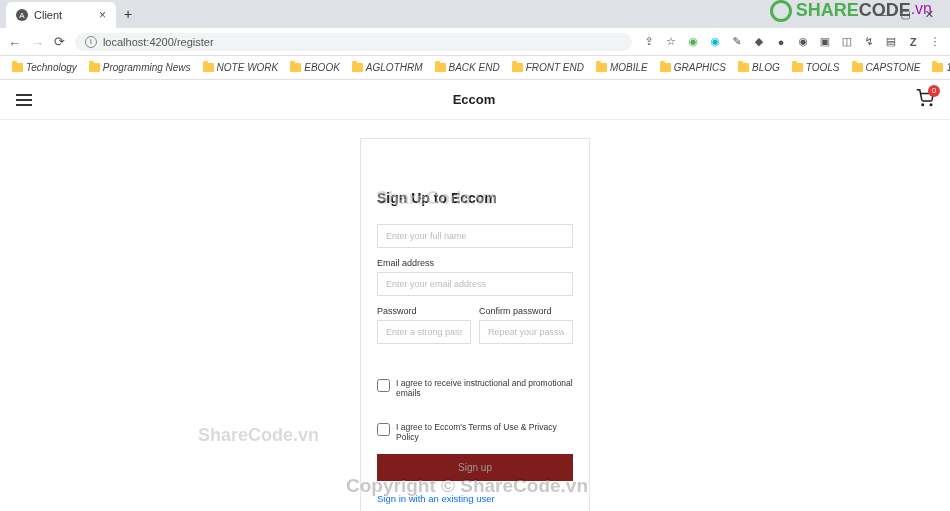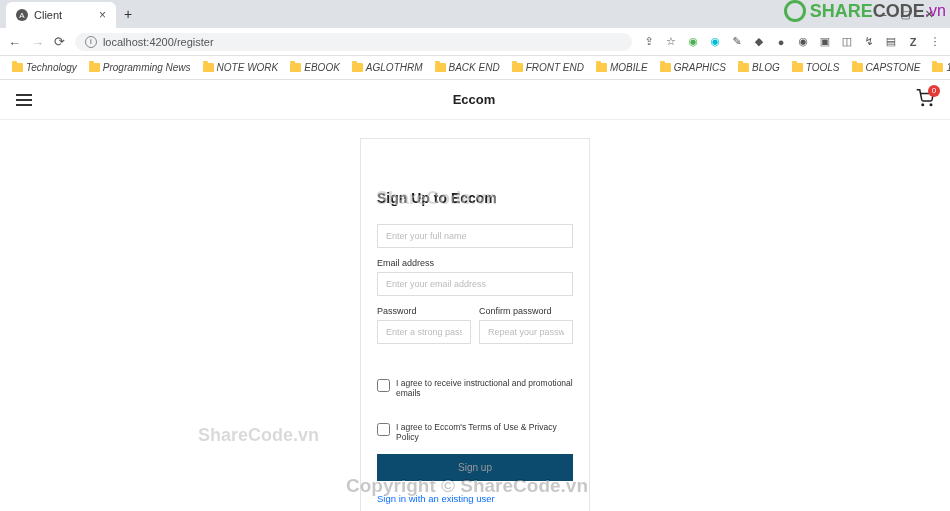--- a/index.html
+++ b/index.html
@@ -38,29 +38,29 @@
 
 .card { width: 230px; margin: 18px auto 0; border: 1px solid #e5e5e5; background: #fff; padding: 20px 16px 16px; }
 .card h2 { font-size: 14px; font-weight: 600; text-align: left; color: #222; margin-bottom: 18px; margin-top: 31px; }
 .label { font-size: 9px; color: #333; margin-bottom: 4px; }
 .input { width: 100%; border: 1px solid #ddd; padding: 6px 8px; font-size: 9px; color: #333; margin-bottom: 10px; }
 .input::placeholder { color: #bbb; }
 .row { display: flex; gap: 8px; }
 .col { flex: 1; }
 .chk { display: flex; align-items: flex-start; gap: 6px; font-size: 8.5px; color: #333; margin-top: 24px; }
 .chk input { margin-top: 1px; }
-.btn { width: 100%; background: #0c4a6e; border: none; padding: 8px; font-size: 10px; color: #999; margin-top: 12px; cursor: pointer; }
+.btn { width: 100%; background: #7f1d1d; border: none; padding: 8px; font-size: 10px; color: #999; margin-top: 12px; cursor: pointer; }
 .link { font-size: 9.5px; color: #0d6efd; margin-top: 12px; display: inline-block; }
 
 
 .wm { position: absolute; font-size: 18px; font-weight: 600; color: rgba(0,0,0,0.15); pointer-events: none; text-shadow: 0 1px 0 rgba(255,255,255,0.5); }
 .wm1 { top: 188px; left: 376px; }
 .wm2 { top: 425px; left: 198px; }
 .wm3 { top: 475px; left: 346px; font-size: 19px; color: rgba(0,0,0,0.22); }
-.logo { position: absolute; top: 0; right: 4px; display: flex; align-items: center; font-size: 18px; font-weight: 700; }
+.logo { position: absolute; top: 0; right: 18px; display: flex; align-items: flex-start; font-size: 18px; font-weight: 700; }
 .logo .g { color: #4caf50; } .logo .d { color: #a21caf; font-weight: 400; font-size: 16px; }
 .logo .ic { width: 22px; height: 22px; border: 3px solid #4caf50; border-radius: 50%; margin-right: 4px; position: relative; }
 </style>
 </head>
 <body>
 
 <div class="chrome">
   <div class="tabbar">
     <div class="tab">
       <span class="favicon">A</span>

